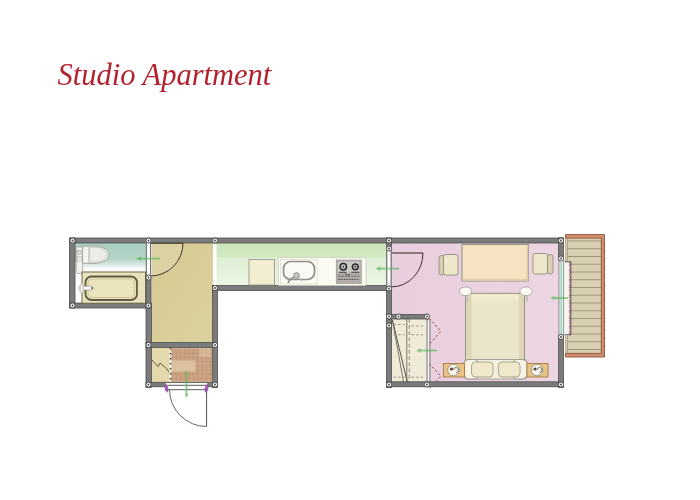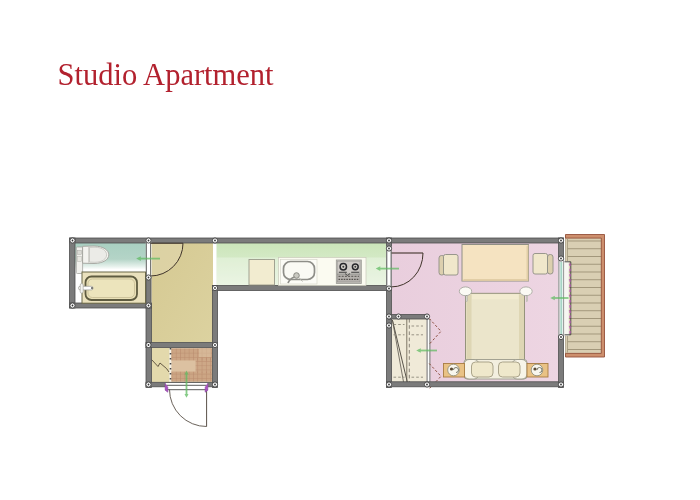--- a/index.html
+++ b/index.html
@@ -1,17 +1,17 @@
 <!DOCTYPE html>
 <html><head>
 <meta charset="utf-8">
 <style>
   html,body{margin:0;padding:0;background:#fff;}
   #page{position:relative;width:660px;height:500px;background:#c4b5fd;overflow:hidden;
-        font-family:"Liberation Sans",sans-serif;}
+        font-family:"Liberation Sans",sans-serif;font-style:italic;}
 </style>
 </head>
 <body>
 <div id="page">
 <svg width="700" height="500" viewBox="0 0 700 500" xmlns="http://www.w3.org/2000/svg">
 <defs>
   <linearGradient id="bathg" x1="0" y1="0" x2="0" y2="1">
     <stop offset="0" stop-color="#a9cfc1"></stop>
     <stop offset="0.62" stop-color="#b4d4c7"></stop>
     <stop offset="0.9" stop-color="#e6f1ec"></stop>

